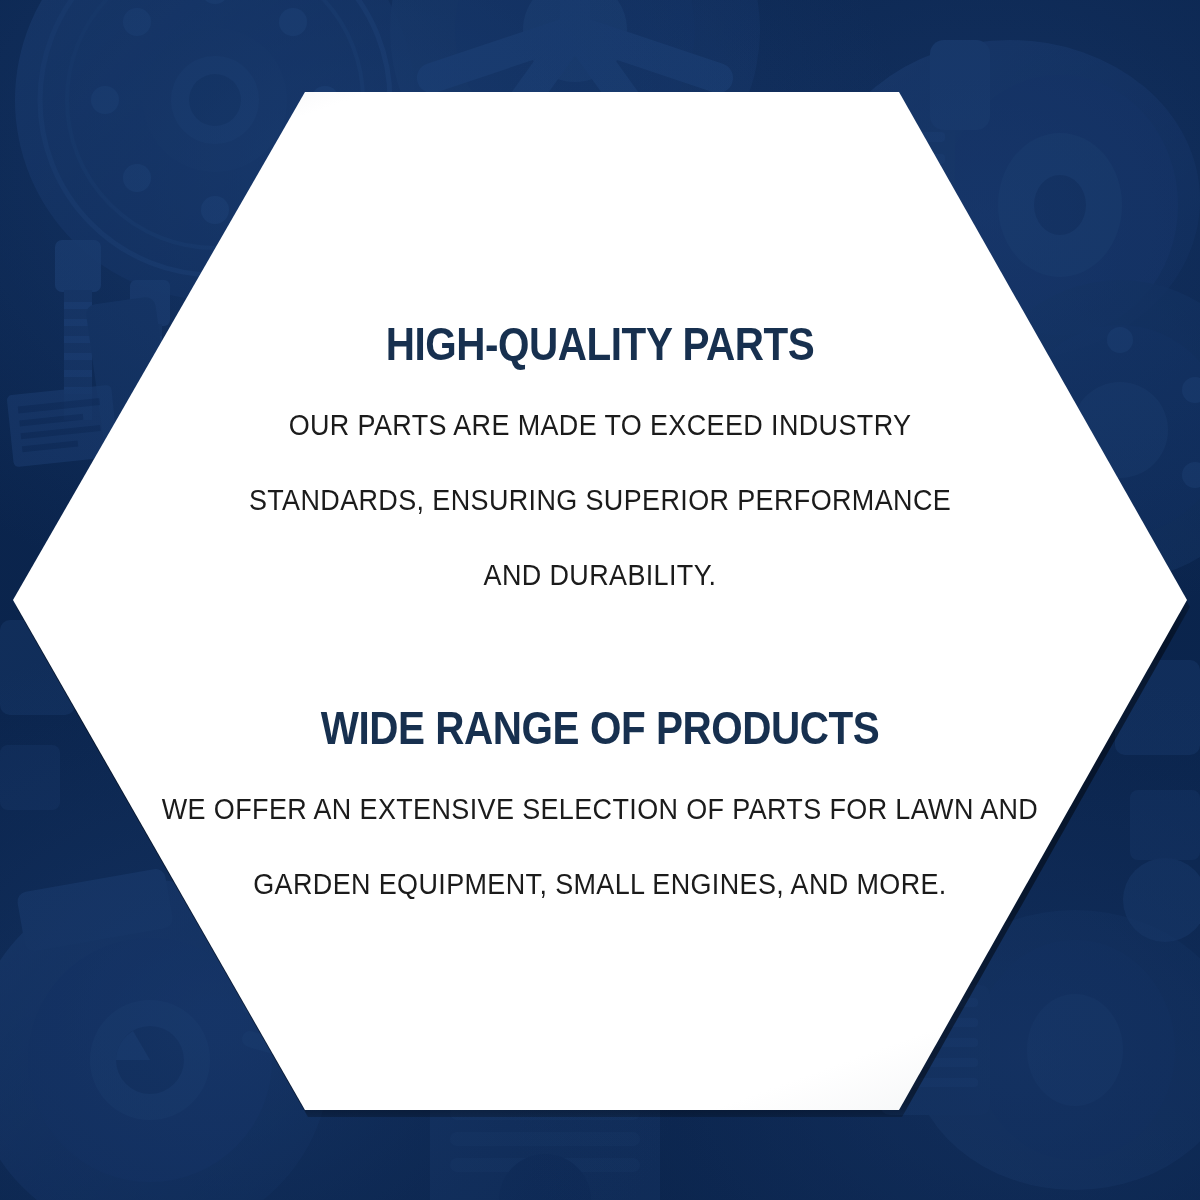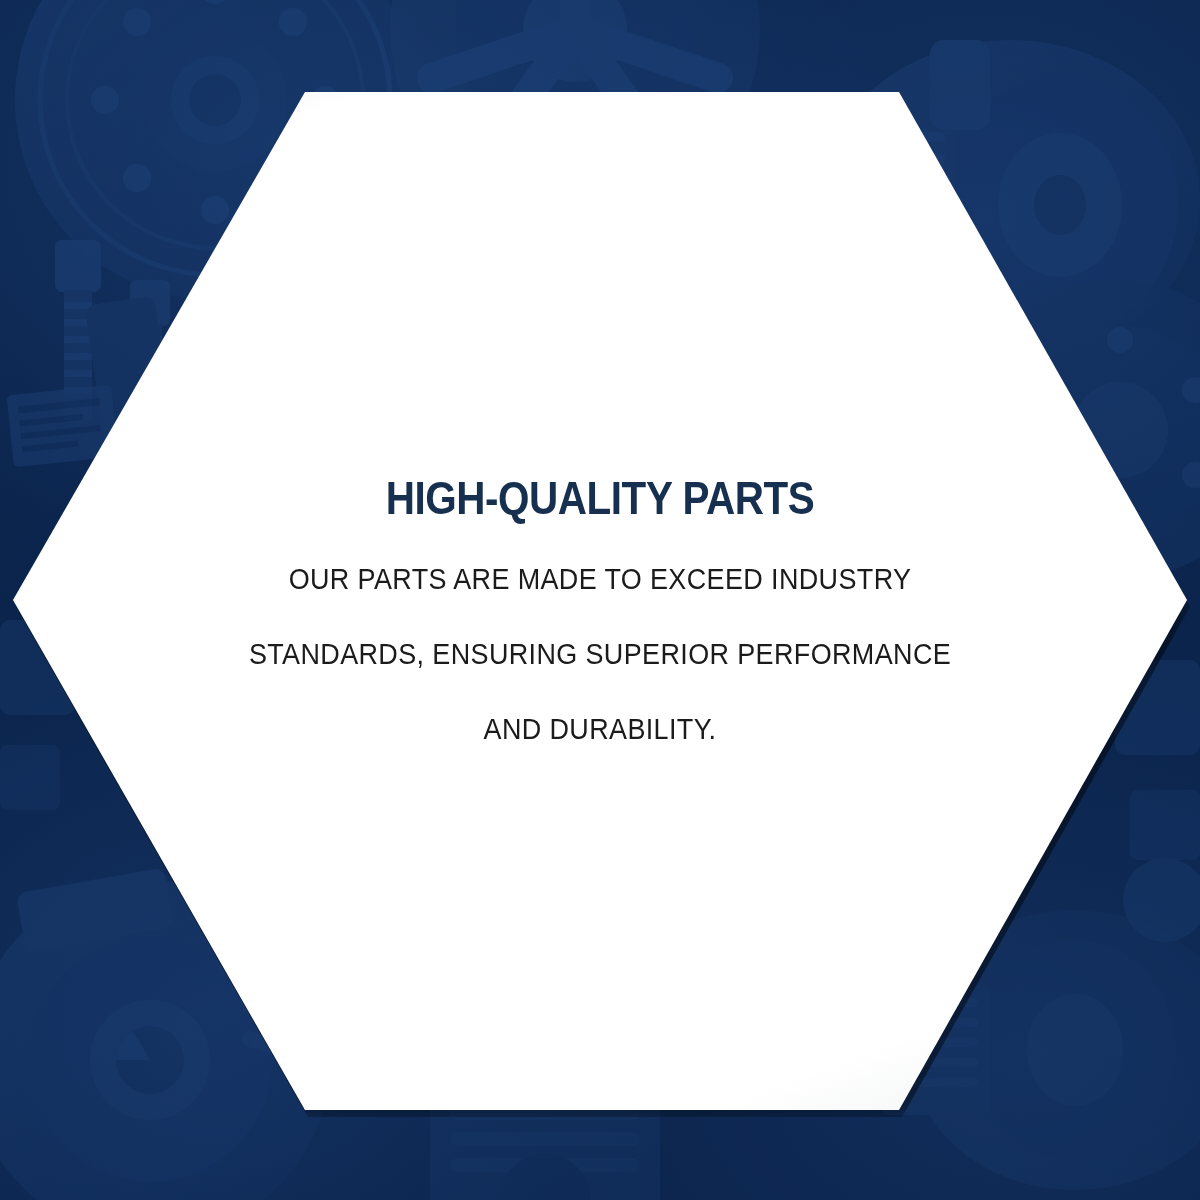--- a/index.html
+++ b/index.html
@@ -309,18 +309,25 @@
 
       <section class="feature f1">
         <h2 class="feature-title">HIGH-QUALITY PARTS</h2>
         <p class="feature-body">
           <span class="bline">OUR PARTS ARE MADE TO EXCEED INDUSTRY</span>
           <span class="bline">STANDARDS, ENSURING SUPERIOR PERFORMANCE</span>
           <span class="bline">AND DURABILITY.</span>
         </p>
       </section>
 
+      <section class="feature f2">
+        <h2 class="feature-title">WIDE RANGE OF PRODUCTS</h2>
+        <p class="feature-body">
+          <span class="bline">WE OFFER AN EXTENSIVE SELECTION OF PARTS FOR LAWN AND</span>
+          <span class="bline">GARDEN EQUIPMENT, SMALL ENGINES, AND MORE.</span>
+        </p>
+      </section>
 
 
     </div>
   </div>
 
 </div>
 
 </body></html>

